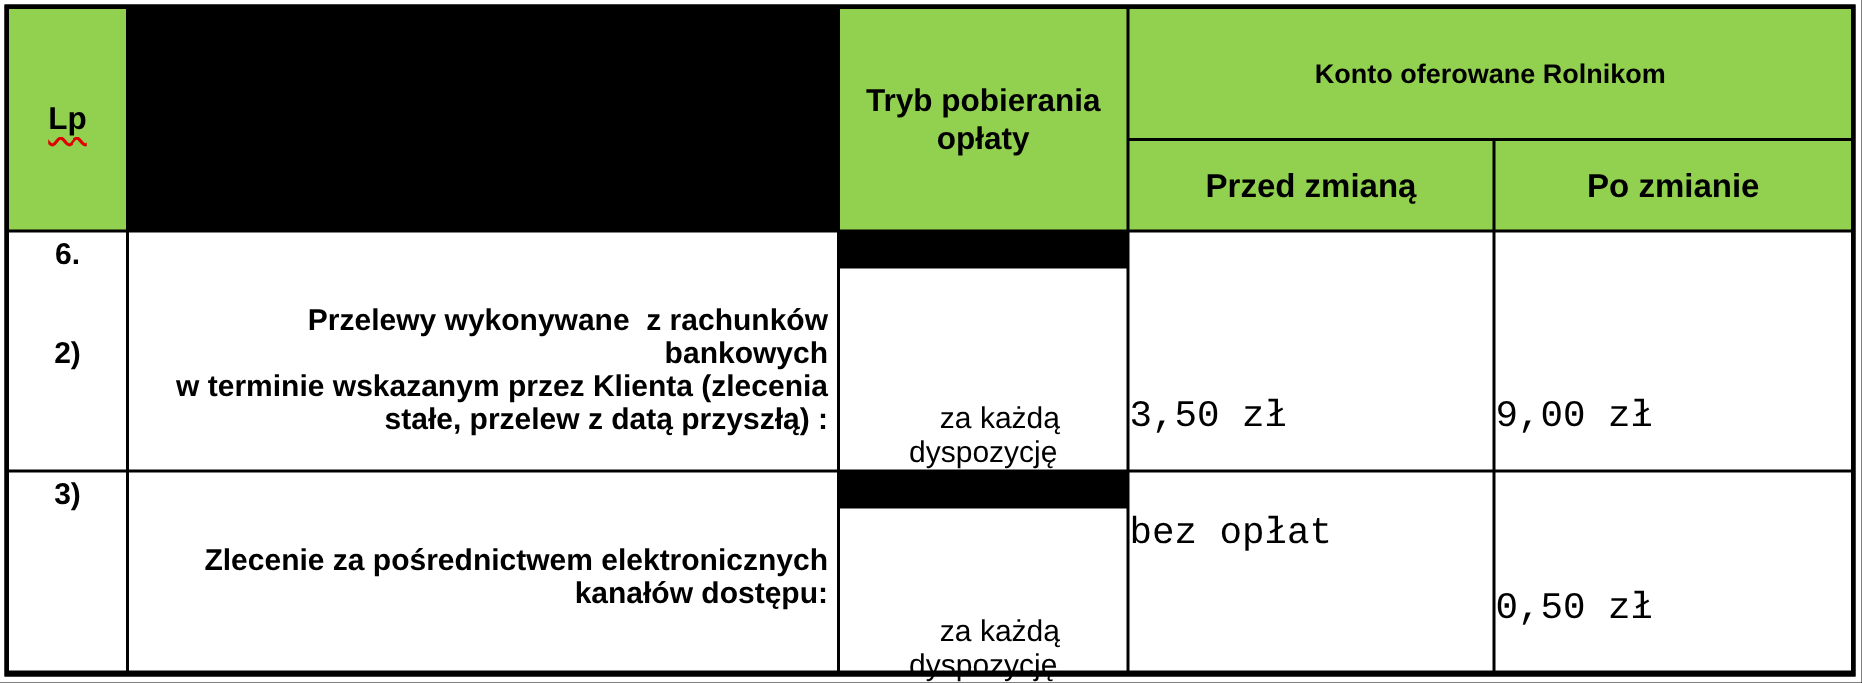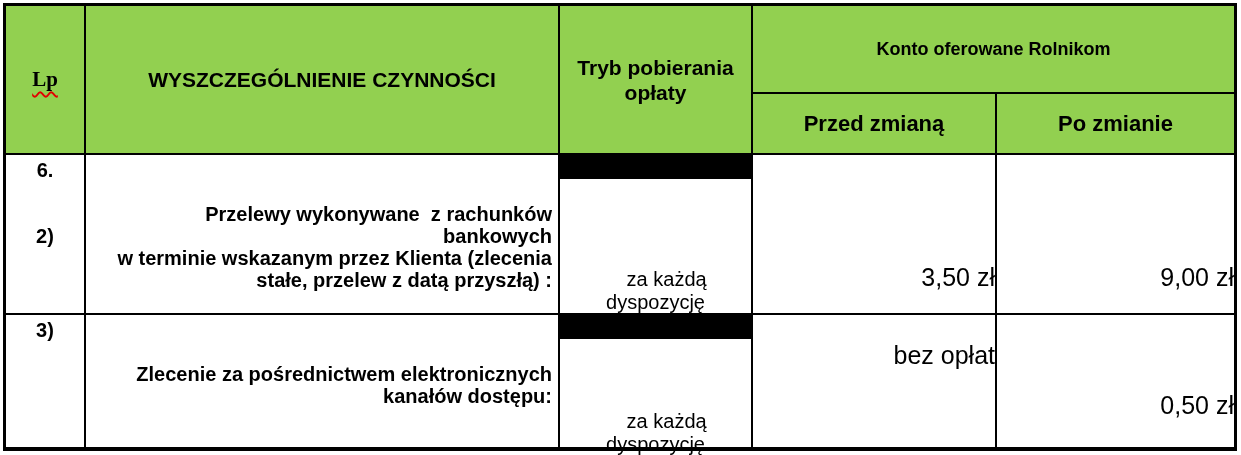--- a/index.html
+++ b/index.html
@@ -37,21 +37,20 @@
   .c-activity { grid-column:2;   grid-row:1/3; }
   .c-feemode  { grid-column:3;   grid-row:1/3; }
   .c-konto    { grid-column:4/6; grid-row:1; font-size:18px; }
   .c-przed    { grid-column:4;   grid-row:2; font-size:22px; }
   .c-po       { grid-column:5;   grid-row:2; font-size:22px; }
 
   .wavy {
     text-decoration:underline wavy #e00000;
     text-decoration-thickness:2px;
     text-underline-offset:5px;
-    font-family:Liberation Serif, serif;
   }
 
   
   .r1 { grid-row:3; }
   .r2 { grid-row:4; }
   .col1 { grid-column:1; }
   .col2 { grid-column:2; }
   .col3 { grid-column:3;margin-top:24px; }
   .col4 { grid-column:4; }
   .col5 { grid-column:5; }
@@ -72,35 +71,32 @@
   .activity-details { display:block; }
 
   .feemode-cell {
     text-align:center;
     font-size:20px; line-height:23px;
     white-space:pre-wrap;
   }
   .r1-feemode { padding-top:66px; }
   .r2-feemode { padding-top:48px; }
 
-  .fee-cell { text-align:right; font-size:25px; line-height:29px; }
+  .fee-cell { text-align:left; font-size:25px; line-height:29px;font-family:Liberation Mono, monospace; }
   .r1-fee    { padding-top:108px; }
   .r2-before { padding-top:26px; }
-  .r2-after  { padding-top:76px;padding-left:24px; }
+  .r2-after  { padding-top:76px; }
 </style>
 </head>
 <body>
 
 <div class="fee-table">
 
   <div class="green c-lp">
     <span class="wavy">Lp</span>
-  </div>
-  <div class="green c-activity">
-    <span>WYSZCZEGÓLNIENIE CZYNNOŚCI</span>
   </div>
   <div class="green c-feemode">
     <span>Tryb pobierania
 opłaty</span>
   </div>
   <div class="green c-konto">
     <span>Konto oferowane Rolnikom</span>
   </div>
   <div class="green c-przed">
     <span>Przed zmianą</span>

